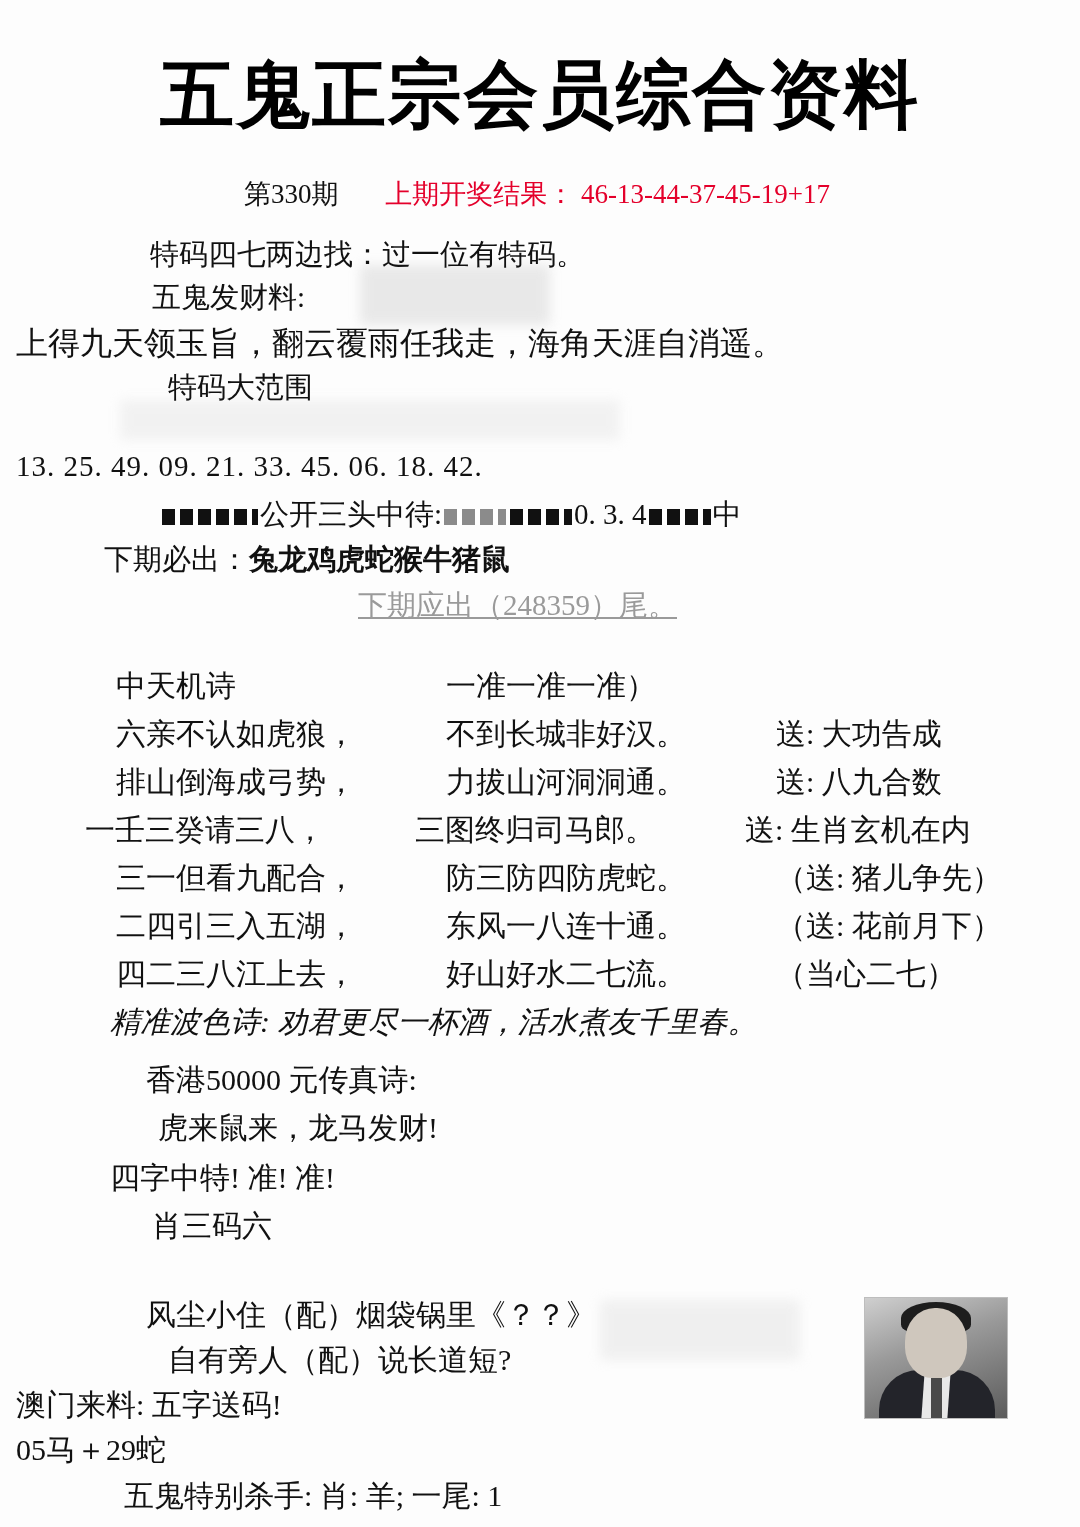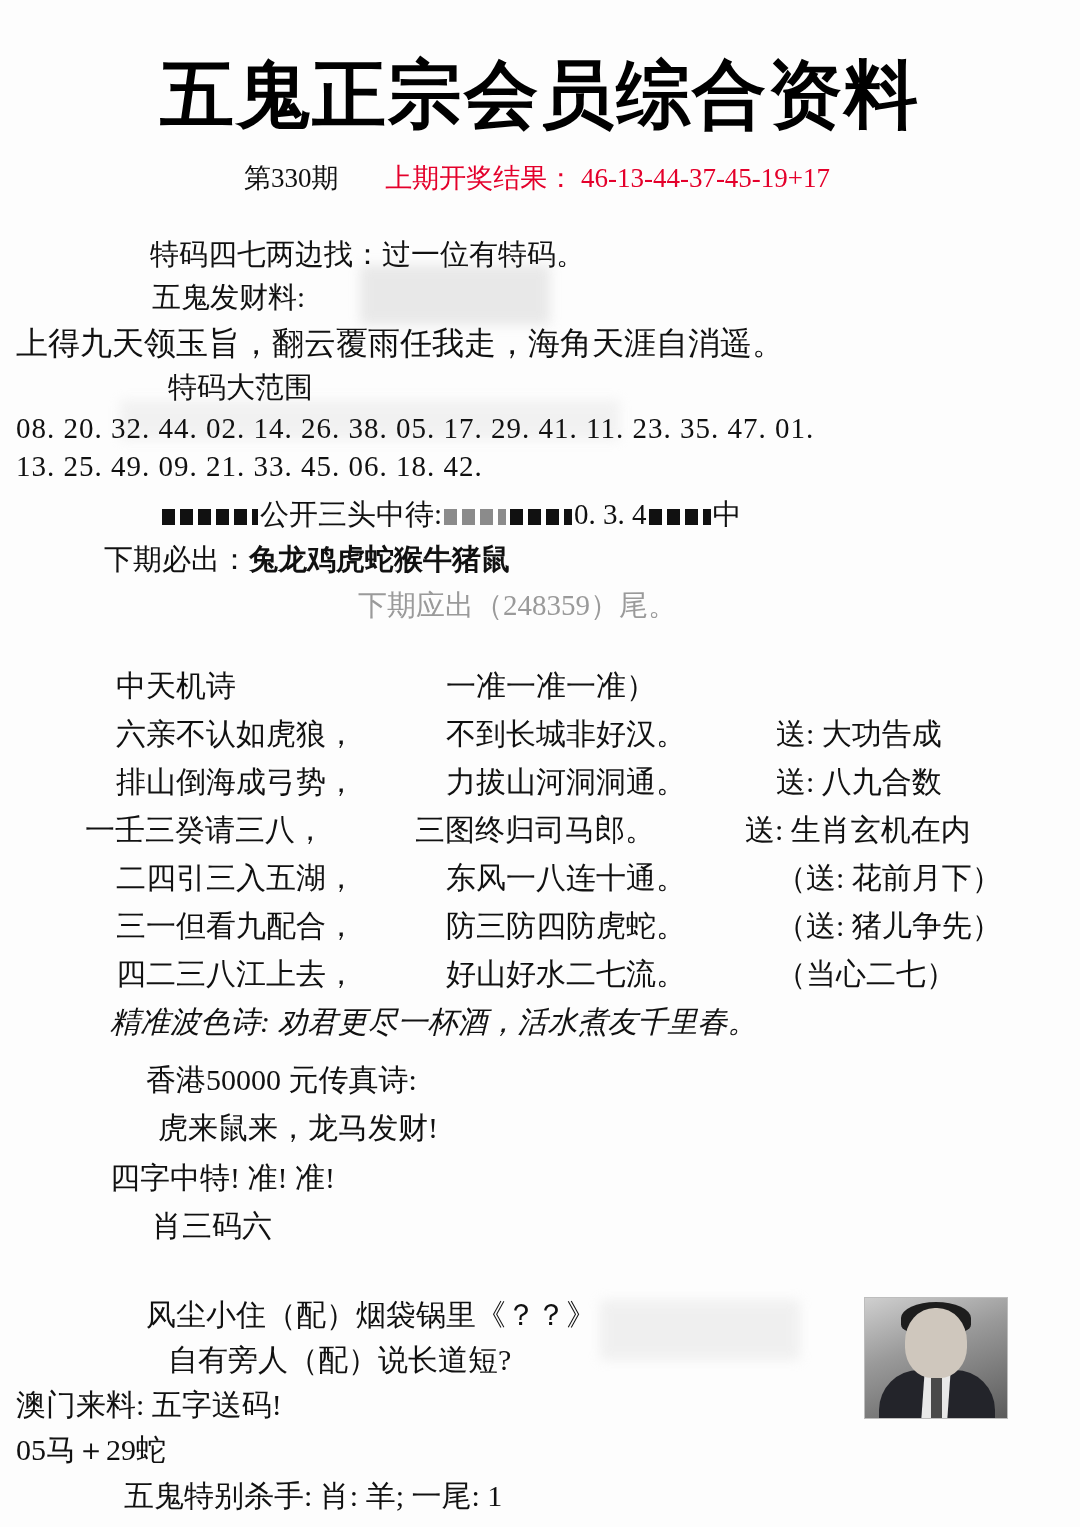--- a/index.html
+++ b/index.html
@@ -34,21 +34,21 @@
     text-align: center;
     font-family: "DejaVu Serif", serif;
     font-weight: bold;
     font-size: 74px;
     letter-spacing: 2px;
     color: #000000;
     white-space: nowrap;
   }
   .issue-row {
     position: absolute;
-    top: 160px;
+    top: 176px;
     left: 0;
     width: 1074px;
     text-align: center;
     font-size: 27px;
   }
   .issue-no {
     color: #111;
     margin-right: 40px;
     font-size: 27px;
   }
@@ -105,20 +105,21 @@
   .poem-line {
     font-size: 30px;
     white-space: nowrap;
     margin-bottom: 7px;
   }
   .col-a { display: inline-block; width: 330px; }
   .col-b { display: inline-block; width: 330px; }
   .col-c { display: inline-block; }
   .faded {
     color: #9a9a9a;
+    text-decoration: underline;
   }
   .photo {
     position: absolute;
     width: 142px;
     height: 120px;
     right: 72px;
     top: 1297px;
     background: linear-gradient(160deg, #cfcfcf 0%, #9a9a9a 40%, #5b5b5b 100%);
     overflow: hidden;
     border: 1px solid #bdbdbd;
@@ -183,21 +184,20 @@
     <span class="issue-no">第330期</span>
     <span class="last-result">上期开奖结果：</span>
     <span class="last-result">46-13-44-37-45-19+17</span>
   </div>
 
   <div class="line" style="left:150px;top:235px;">特码四七两边找：过一位有特码。</div>
   <div class="line" style="left:152px;top:278px;">五鬼发财料:</div>
   <div class="line" style="left:16px;top:322px;font-size:32px;">上得九天领玉旨，翻云覆雨任我走，海角天涯自消遥。</div>
 
   <div class="line" style="left:168px;top:368px;">特码大范围</div>
-  <div class="num-row" style="left:16px;top:412px;">08. 20. 32. 44. 02. 14. 26. 38. 05. 17. 29. 41. 11. 23. 35. 47. 01.</div>
   <div class="num-row" style="left:16px;top:450px;">13. 25. 49. 09. 21. 33. 45. 06. 18. 42.</div>
 
   <div class="line" style="left:160px;top:495px;">
     <span class="barcode"></span><span>公开三头中待:</span><span class="barcode gray short"></span><span class="barcode short"></span><span>0. 3. 4</span><span class="barcode short"></span><span>中</span>
   </div>
 
   <div class="line" style="left:104px;top:540px;">
     <span>下期必出：</span><span class="bold">兔龙鸡虎蛇猴牛猪鼠</span>
   </div>
 
@@ -212,24 +212,24 @@
     <div class="poem-line" style="padding-left:116px;">
       <span class="col-a">六亲不认如虎狼，</span><span class="col-b">不到长城非好汉。</span><span class="col-c">送: 大功告成</span>
     </div>
     <div class="poem-line" style="padding-left:116px;">
       <span class="col-a">排山倒海成弓势，</span><span class="col-b">力拔山河洞洞通。</span><span class="col-c">送: 八九合数</span>
     </div>
     <div class="poem-line" style="padding-left:85px;font-family:Liberation Serif, serif;">
       <span class="col-a">一壬三癸请三八，</span><span class="col-b">三图终归司马郎。</span><span class="col-c">送: 生肖玄机在内</span>
     </div>
     <div class="poem-line" style="padding-left:116px;">
+      <span class="col-a">三一但看九配合，</span><span class="col-b">防三防四防虎蛇。</span><span class="col-c">（送: 猪儿争先）</span>
+    </div>
+    <div class="poem-line" style="padding-left:116px;">
       <span class="col-a">二四引三入五湖，</span><span class="col-b">东风一八连十通。</span><span class="col-c">（送: 花前月下）</span>
-    </div>
-    <div class="poem-line" style="padding-left:116px;">
-      <span class="col-a">三一但看九配合，</span><span class="col-b">防三防四防虎蛇。</span><span class="col-c">（送: 猪儿争先）</span>
     </div>
     <div class="poem-line" style="padding-left:116px;">
       <span class="col-a">四二三八江上去，</span><span class="col-b">好山好水二七流。</span><span class="col-c">（当心二七）</span>
     </div>
     <div class="poem-line" style="padding-left:110px;font-style:italic;">精准波色诗: 劝君更尽一杯酒，活水煮友千里春。</div>
   </div>
 
   <div class="line" style="left:146px;top:1060px;font-size:30px;">香港50000 元传真诗:</div>
   <div class="line" style="left:158px;top:1108px;font-size:30px;">虎来鼠来，龙马发财!</div>
   <div class="line" style="left:110px;top:1158px;font-size:30px;">四字中特! 准! 准!</div>

